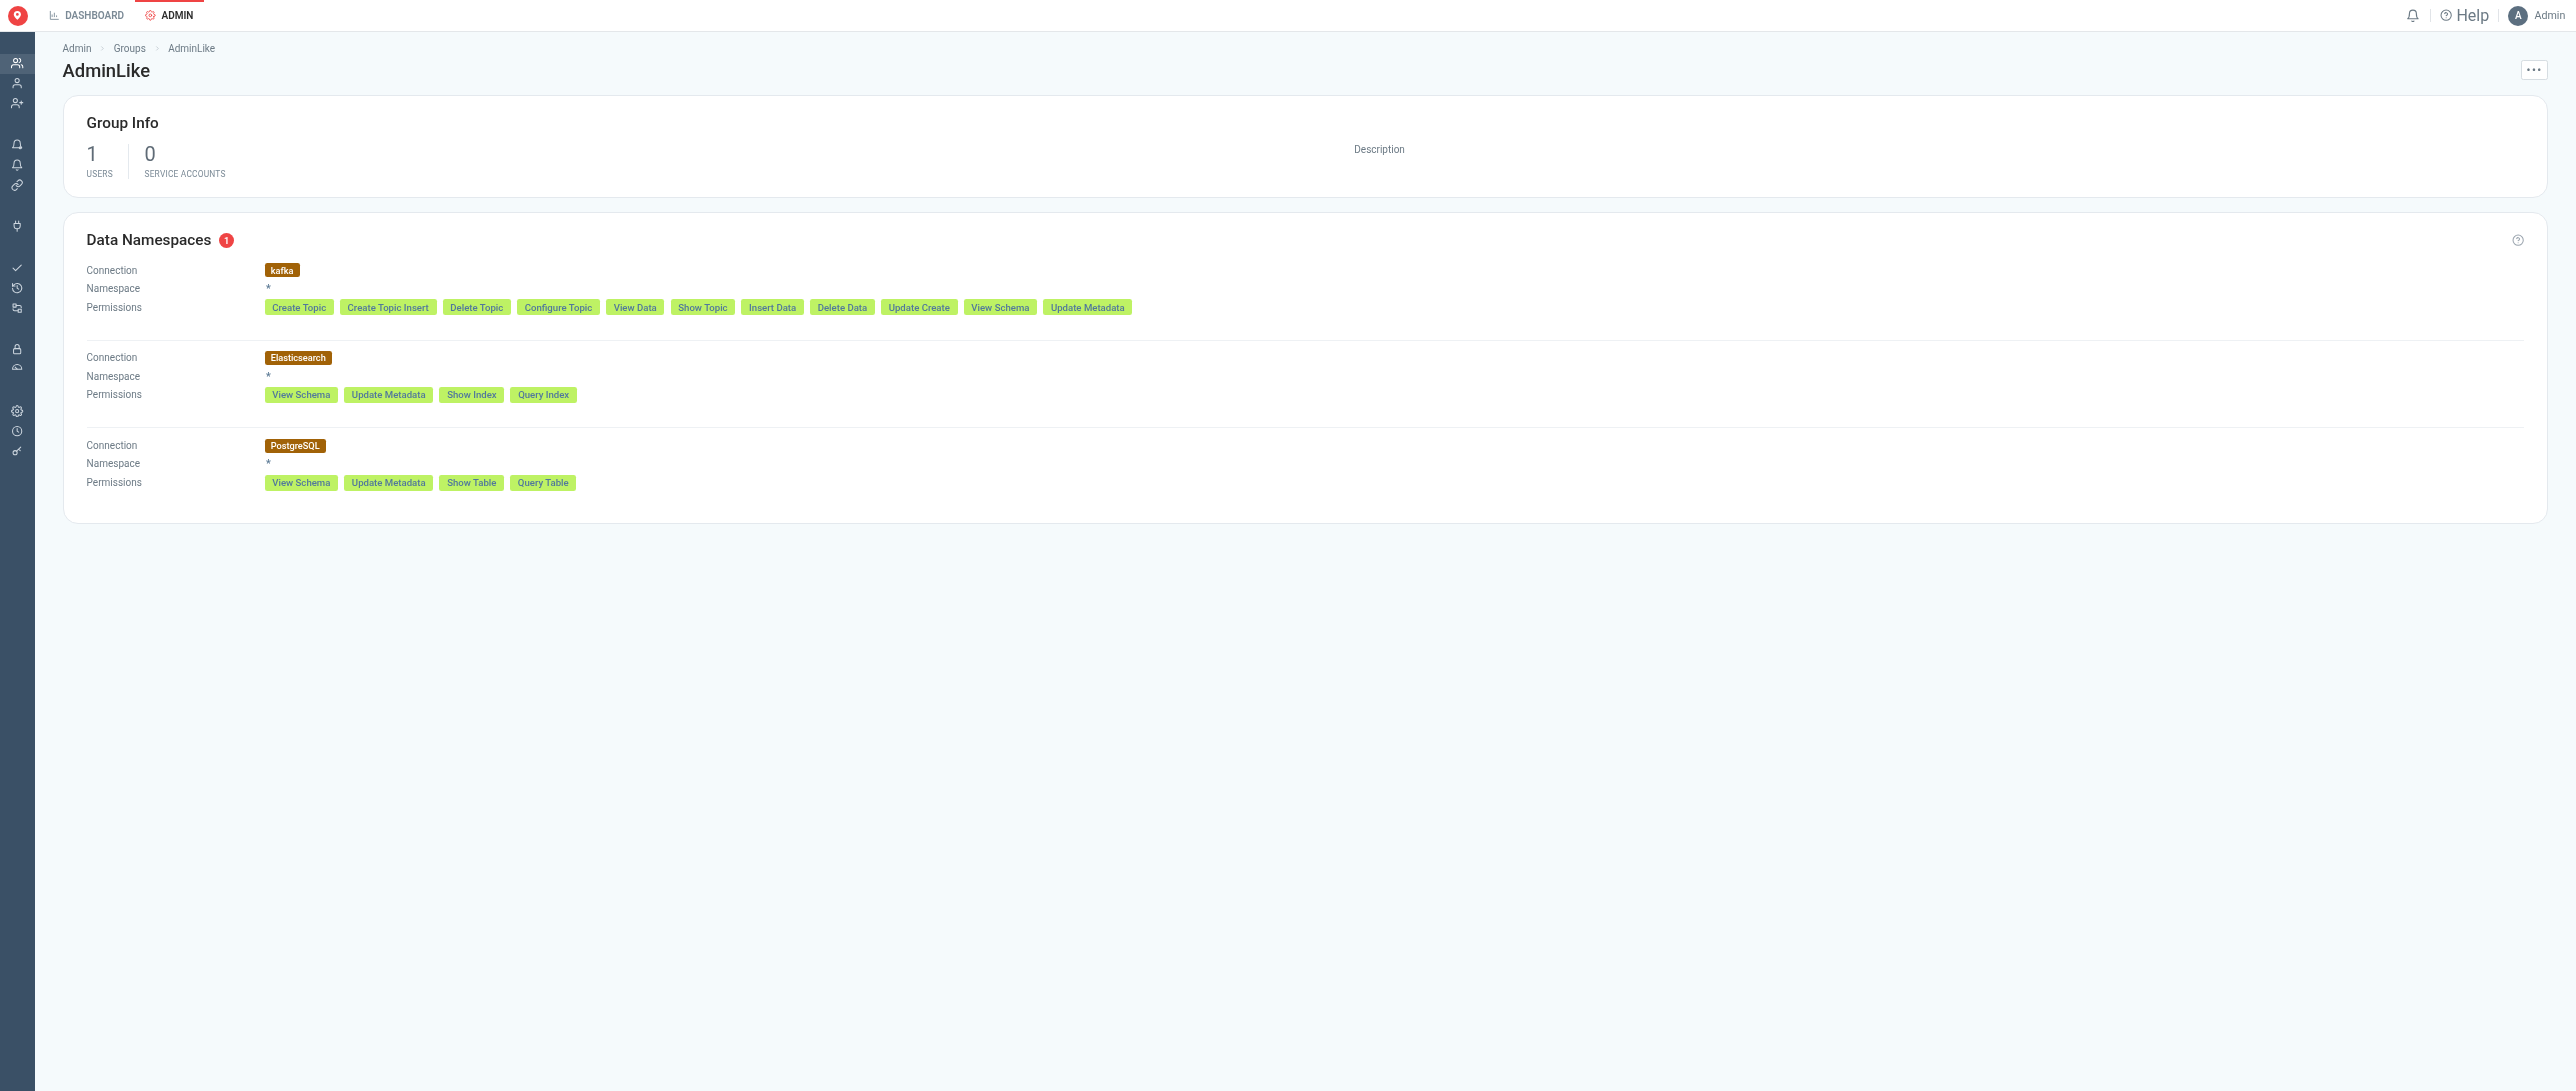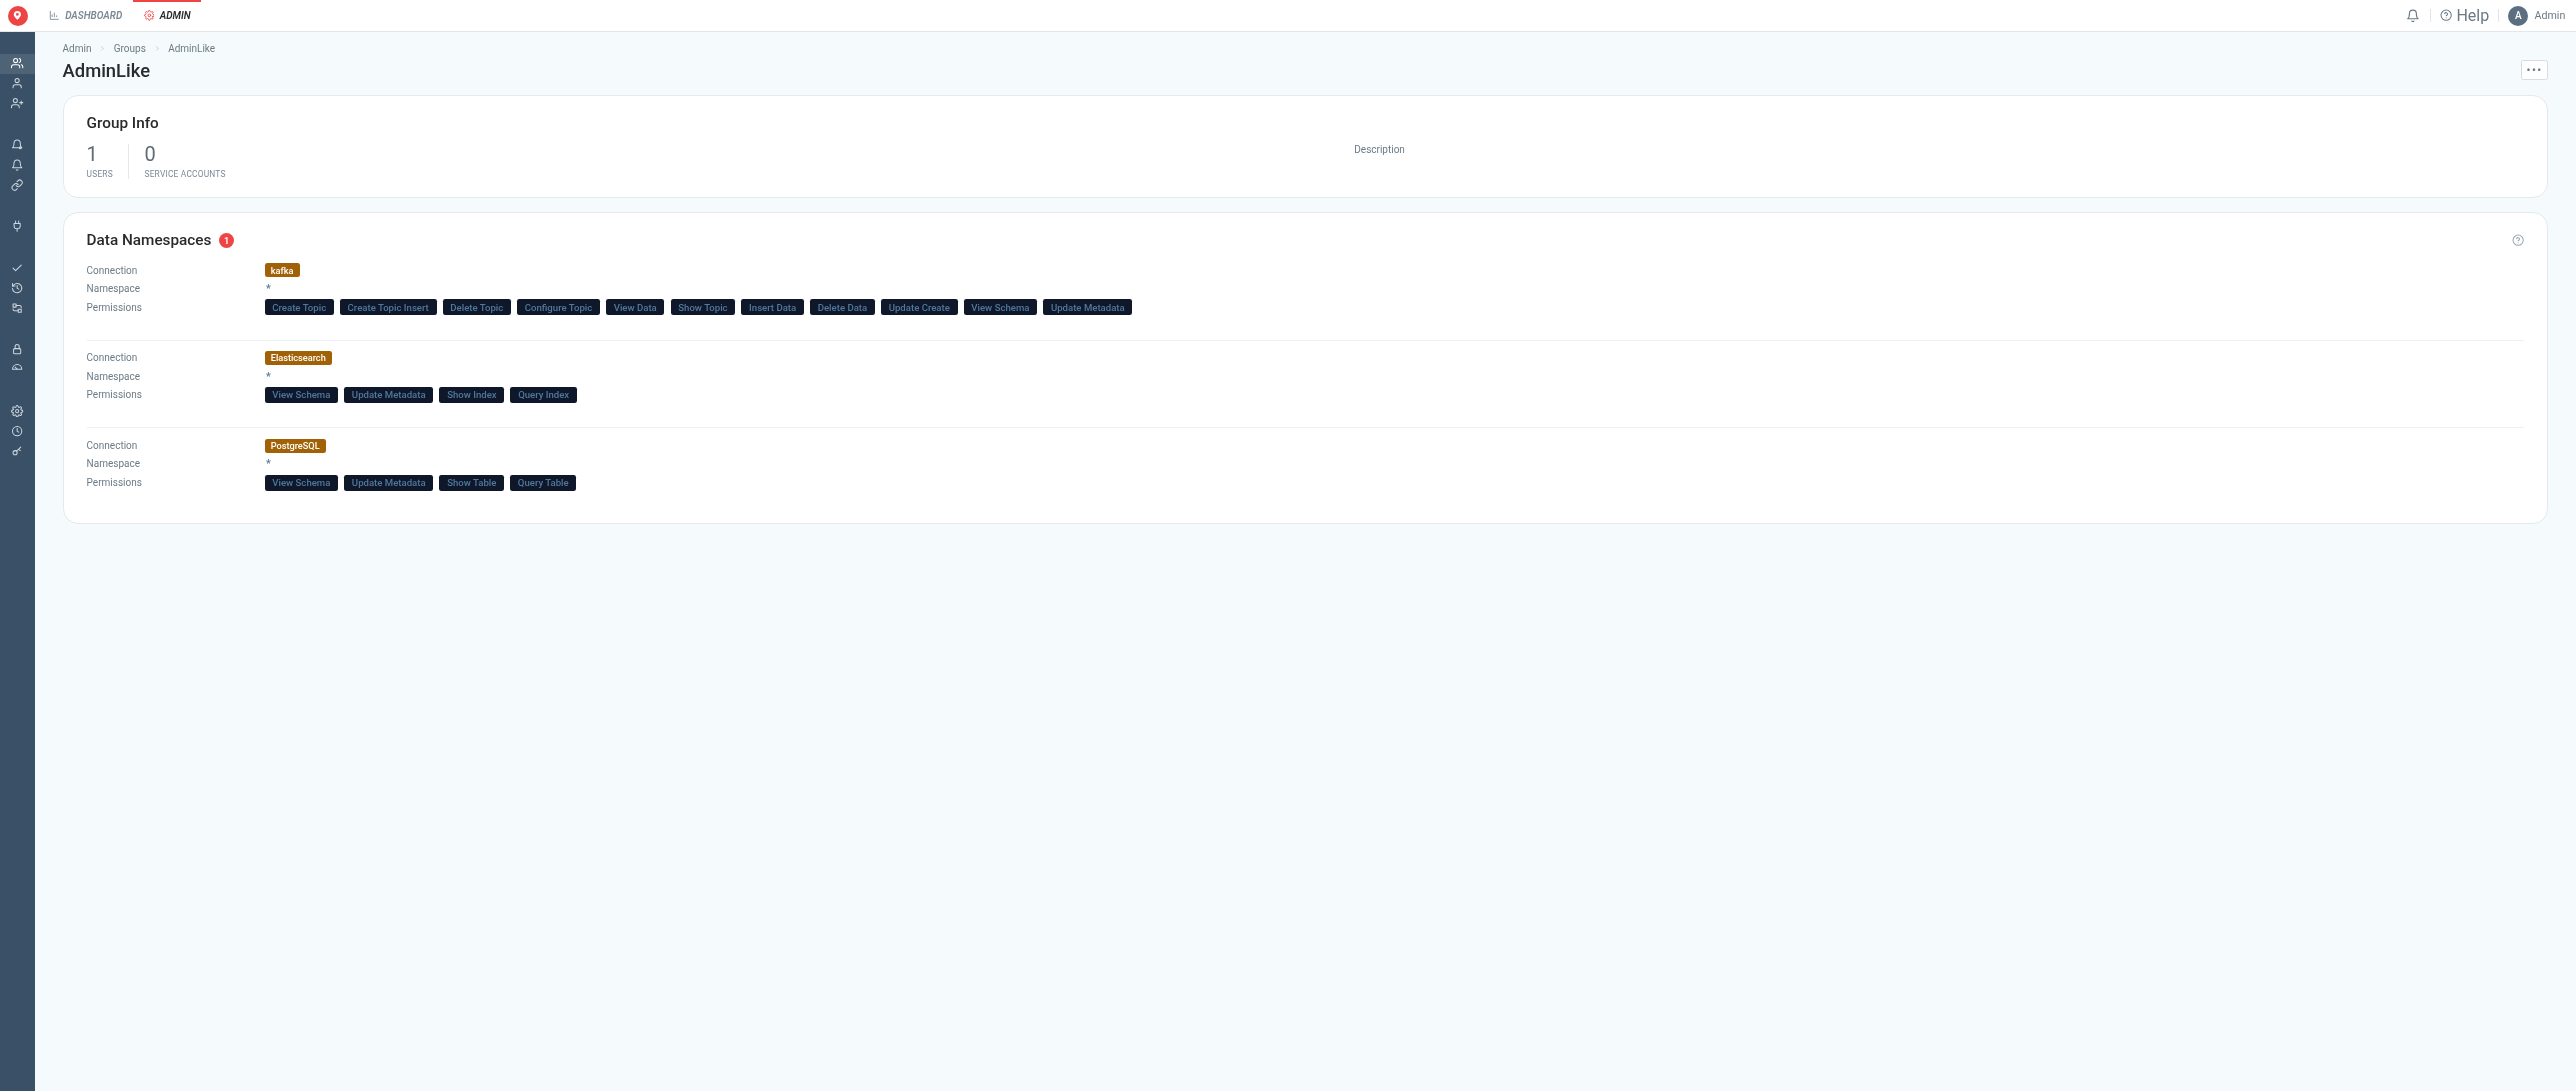--- a/index.html
+++ b/index.html
@@ -22,21 +22,21 @@
     padding: 0 10.7px 0 3.1px;
   }
   .logo {
     width: 20px; height: 20px; border-radius: 50%;
     background: #ef4444;
     display: flex; align-items: center; justify-content: center;
     margin: 0 10.7px 0 4.6px;
     flex-shrink: 0;
   }
   .logo svg { width: 10.7px; height: 10.7px; }
-  .topnav { display: flex; align-items: stretch; height: 32px; font-style: italic; }
+  .topnav { display: flex; align-items: stretch; height: 32px; }
   .topnav-item {
     display: flex; align-items: center; gap: 5.4px;
     padding: 0 10.7px;
     text-transform: uppercase;
     font-weight: 600;
     font-size: 10px;
     color: #7b8a96;
     cursor: pointer;
     border-top: 2.3px solid transparent;
     border-bottom: 2.3px solid transparent;
@@ -149,21 +149,21 @@
   .ns-label { color: #6c7a85; font-size: 10px; align-self: center; }
   .ns-value { }
   .conn-tag {
     display:inline-block; background:#a16207; color:#fff;
     font-size: 9.2px; padding: 1.5px 6.1px; border-radius: 2.3px;
     font-weight: 500;
   }
   .star { color:#5c7a95; font-weight:600; font-size: 10.7px; padding-left:1.5px;}
   .perm-row { display:flex; flex-wrap: wrap; gap: 6.1px; }
   .perm-chip {
-    background: #0f172a; color: #51789c;
+    background: #bef264; color: #51789c;
     font-size: 9.6px; padding: 2.3px 7.7px; border-radius: 2.3px;
     cursor: default; font-weight: 500;
   }
 
   
   .stroke { fill:none; stroke:currentColor; stroke-width:2; stroke-linecap:round; stroke-linejoin:round; }
 </style>
 </head>
 <body>
 

